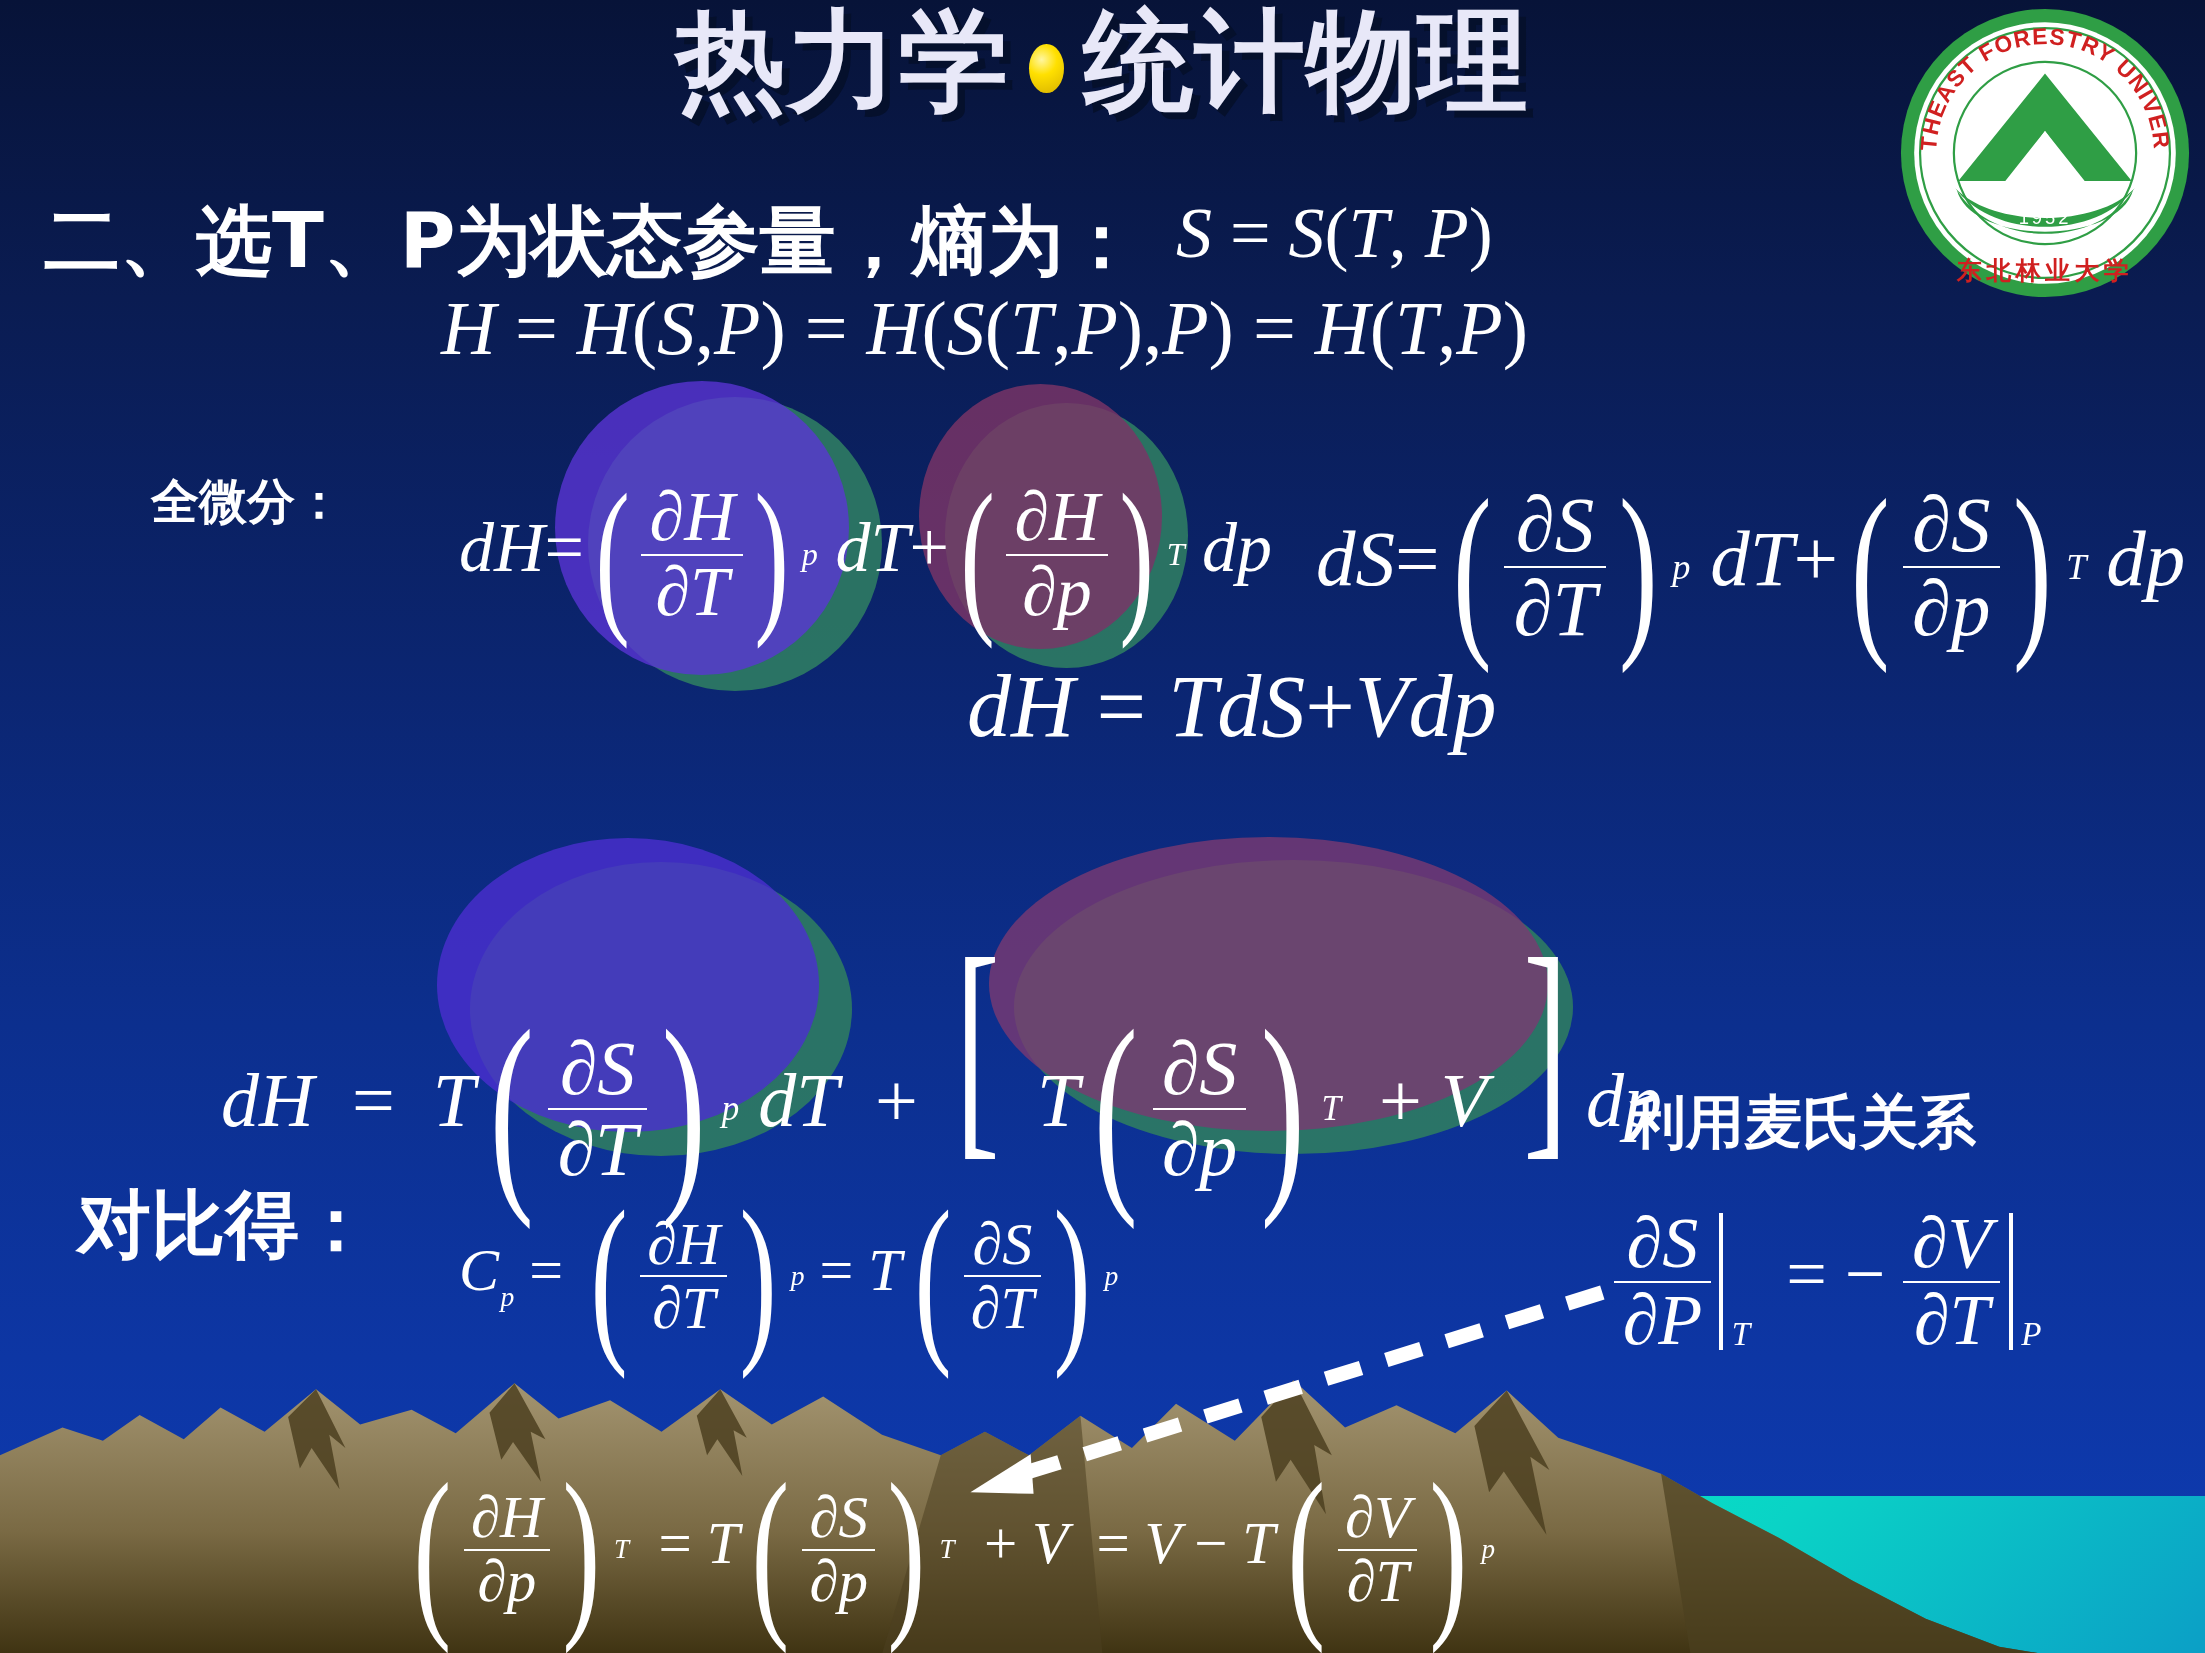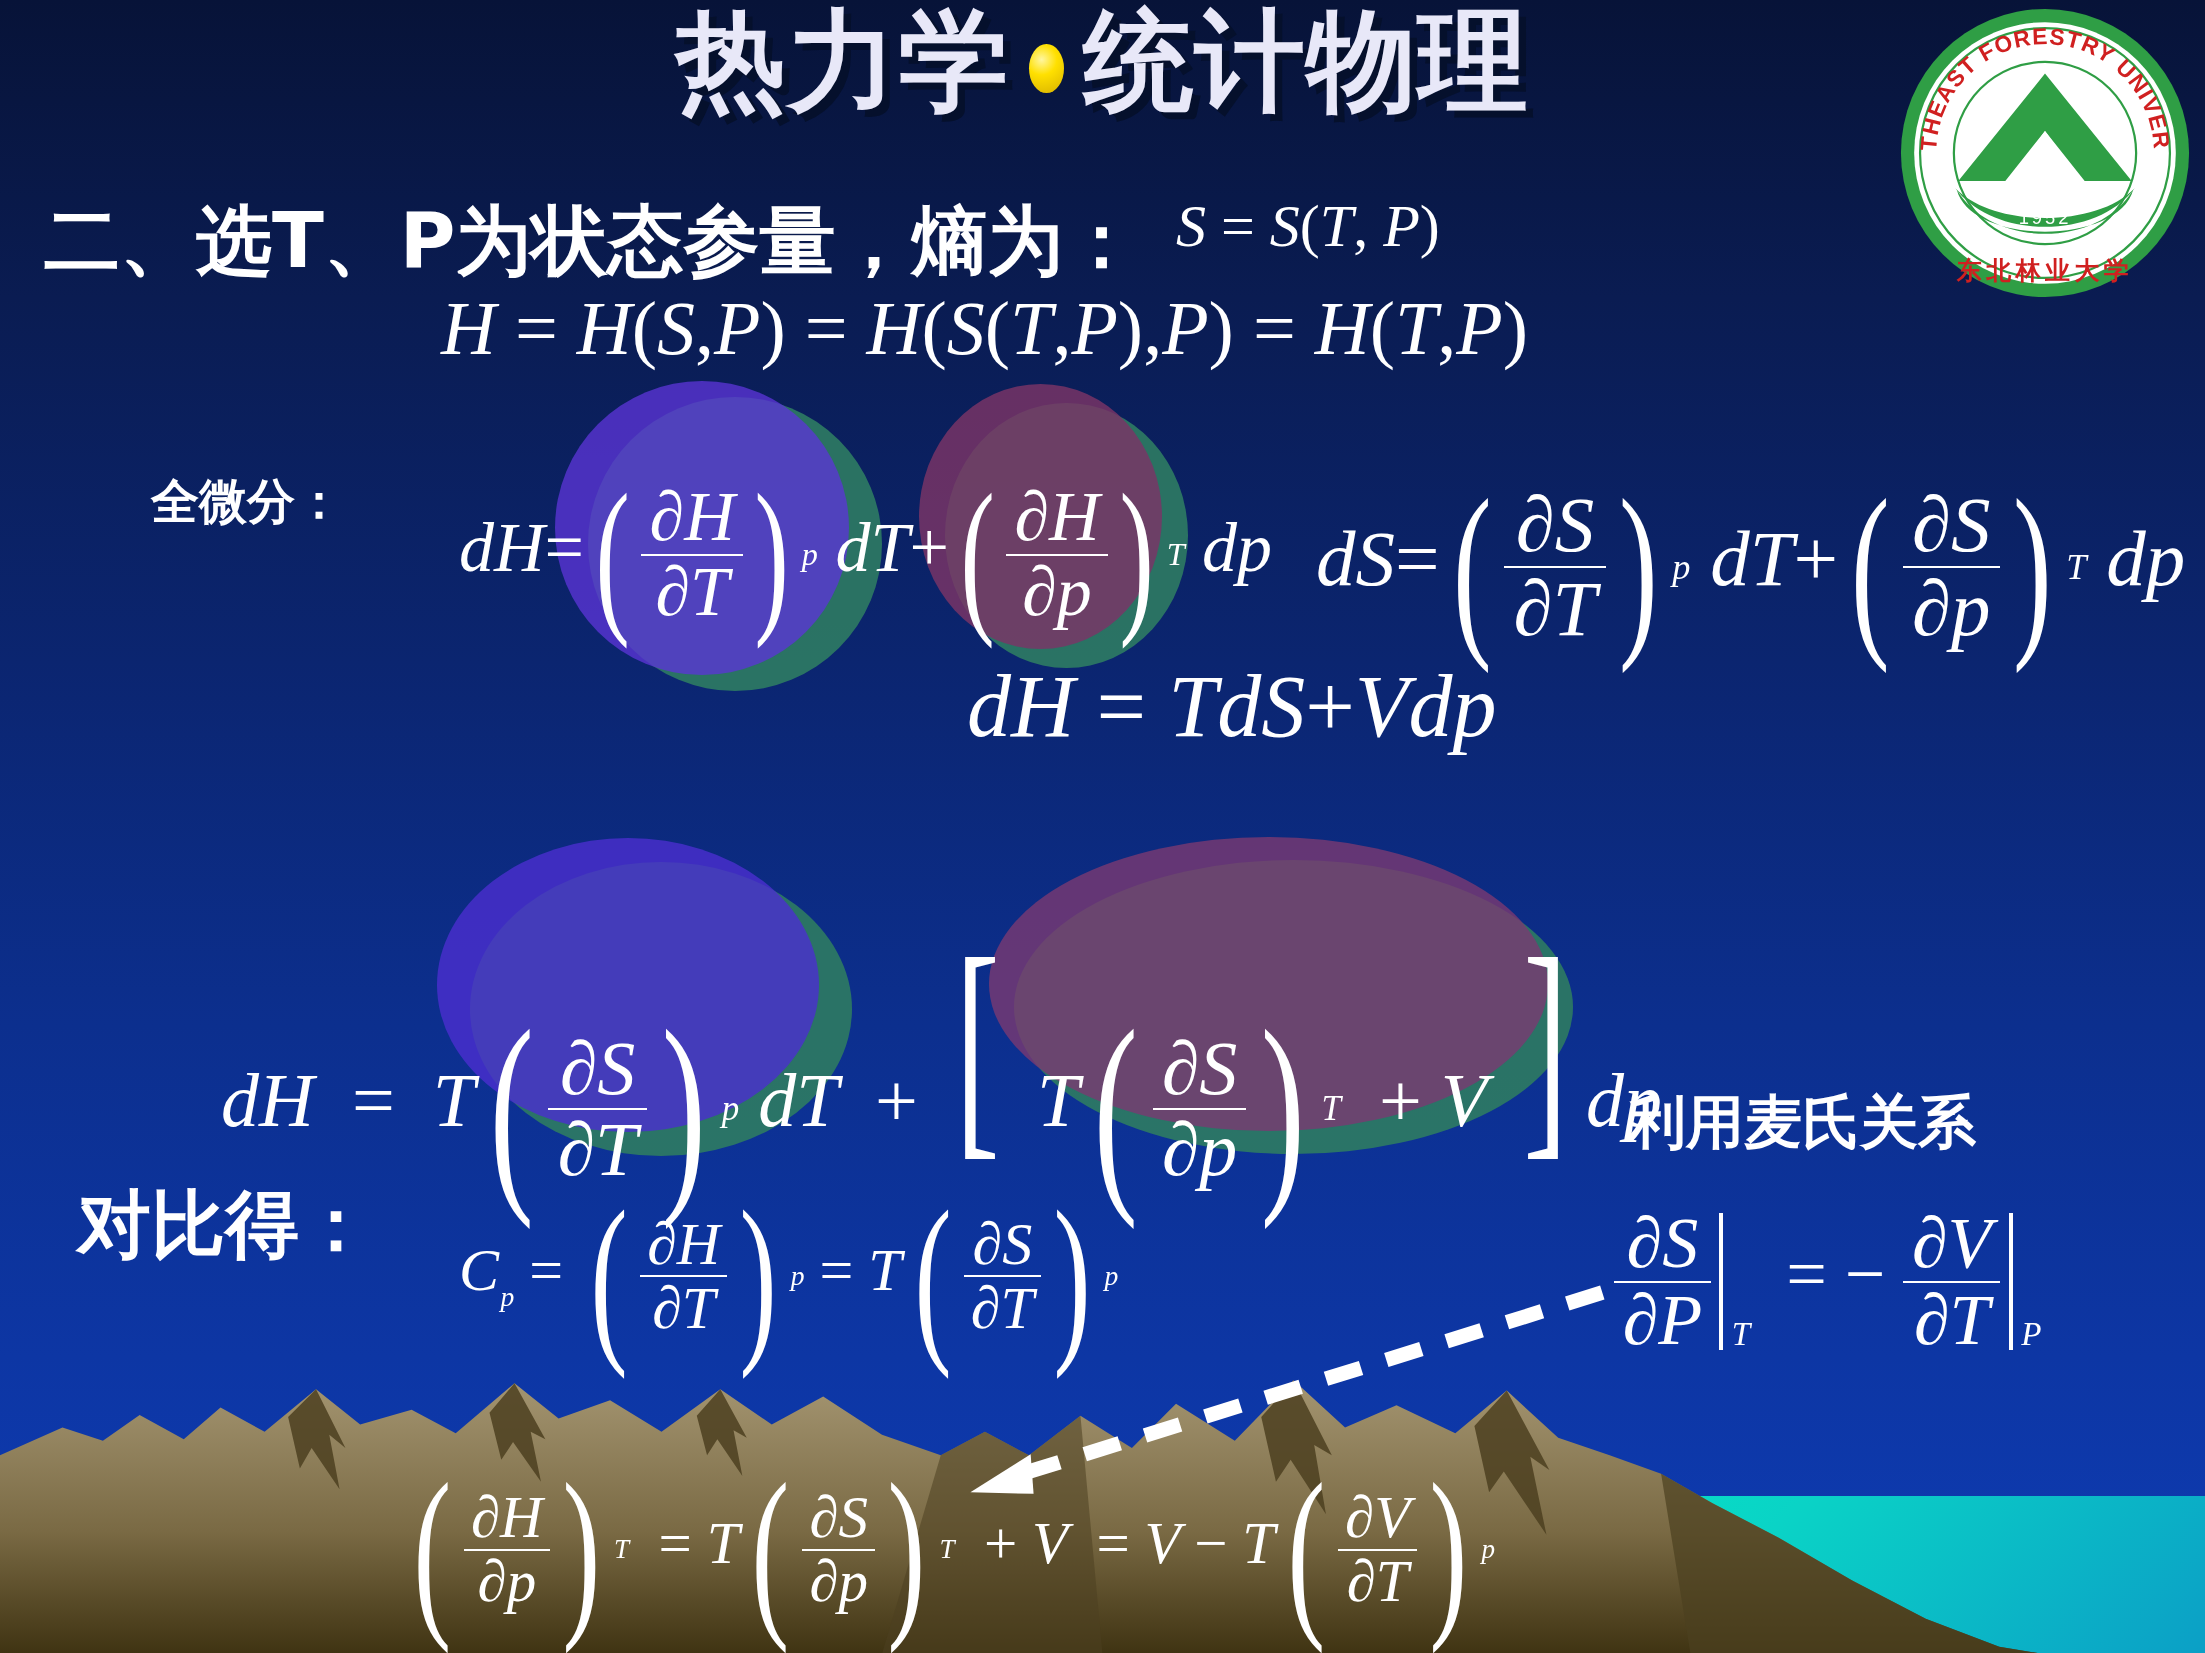--- a/index.html
+++ b/index.html
@@ -94,21 +94,21 @@
 
     <polygon fill="#2f9e45" points="200,92 318,238 254,238 200,170 146,238 82,238"></polygon>
     <polygon fill="#ffffff" points="200,170 226,206 174,206"></polygon>
     <path fill="#2f9e45" d="M 78,248 C 130,318 270,318 322,248 C 270,302 130,302 78,248 Z"></path>
     <path fill="#2f9e45" d="M 80,250 C 128,330 272,330 320,250 C 300,326 100,326 80,250 Z"></path>
     <text x="200" y="296" text-anchor="middle" font-family="'Liberation Sans',sans-serif" font-size="25" fill="#ffffff" letter-spacing="4">1952</text>
     <text x="200" y="372" text-anchor="middle" font-family="'DejaVu Sans',sans-serif" font-size="34" font-weight="bold" fill="#d02020" letter-spacing="6">东北林业大学</text>
   </svg>
 
   <div class="mathrow cn cyan" style="left:44px;top:146px;font-size:76px;">二、选T、P为状态参量，熵为：</div>
-  <div class="mathrow m cyan" style="left:1176px;top:147px;font-size:60px;">
+  <div class="mathrow m cyan" style="left:1176px;top:147px;font-size:72px;">
     S <span class="up">=</span> S<span class="up">(</span>T<span class="up">,</span> P<span class="up">)</span>
   </div>
 
   <div class="mathrow m" style="left:441px;top:285px;font-size:76px;">
     H <span class="up">=</span> H<span class="up">(</span>S<span class="up">,</span>P<span class="up">)</span>
     <span class="up">=</span> H<span class="up">(</span>S<span class="up">(</span>T<span class="up">,</span>P<span class="up">),</span>P<span class="up">)</span>
     <span class="up">=</span> H<span class="up">(</span>T<span class="up">,</span>P<span class="up">)</span>
   </div>
 
   <div class="ellshadow" style="left:588px;top:397px;width:294px;height:294px;"></div>

